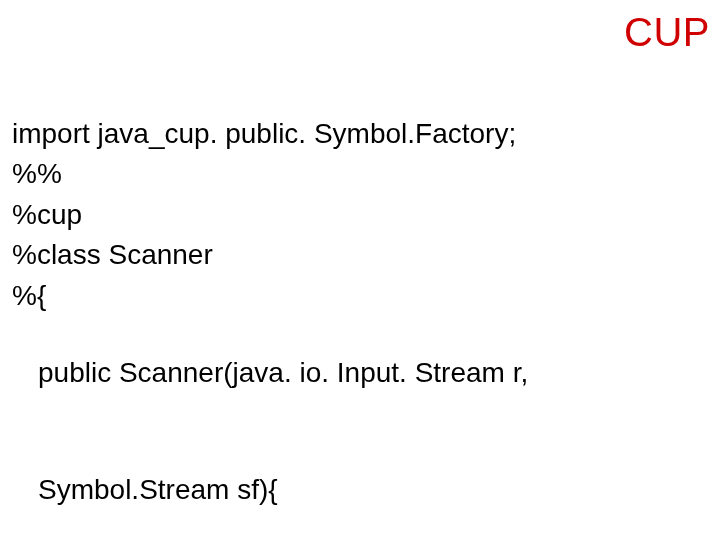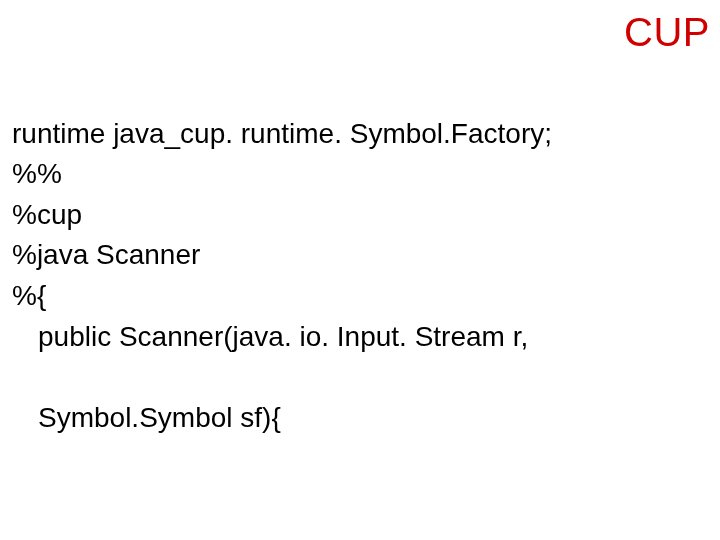--- a/index.html
+++ b/index.html
@@ -27,32 +27,32 @@
     letter-spacing: 0.5px;
   }
   .code {
     color: #000000;
     font-size: 28px;
     line-height: 1.45;
     white-space: pre;
     font-family: Arial, Helvetica, sans-serif;
     margin-left: 2px;
   }
-  .indent1 { padding-left: 26px; display: block; }
+  .indent1 { padding-left: 26px; display: block; margin-top: 36px; }
   .indent2 { padding-left: 34px; display: block; }
 </style>
 </head>
 <body>
 
 <div class="slide">
   <h1 class="title">CUP</h1>
   <div class="code">
-<span>runtime java_cup. runtime. Symbol.Factory;</span>
+<span>import java_cup. public. Symbol.Factory;</span>
 <span>%%</span>
 <span>%cup</span>
-<span>%java Scanner</span>
+<span>%class Scanner</span>
 <span>%{</span>
 <span class="indent1">public Scanner(java. io. Input. Stream r,</span>
-<span class="indent1">Symbol.Symbol sf){</span>
+<span class="indent1">Symbol.Stream sf){</span>
 
 
 </div>
 </div>
 
 </body></html>

